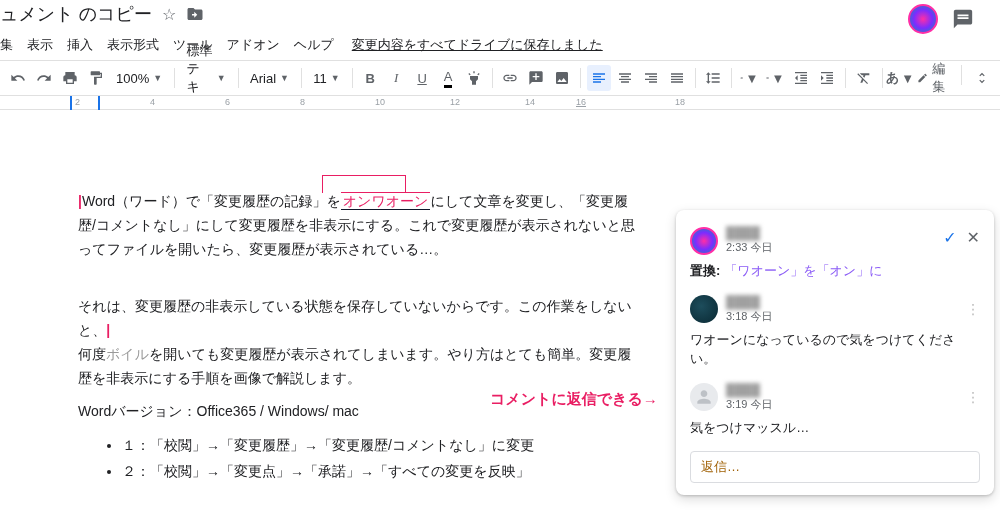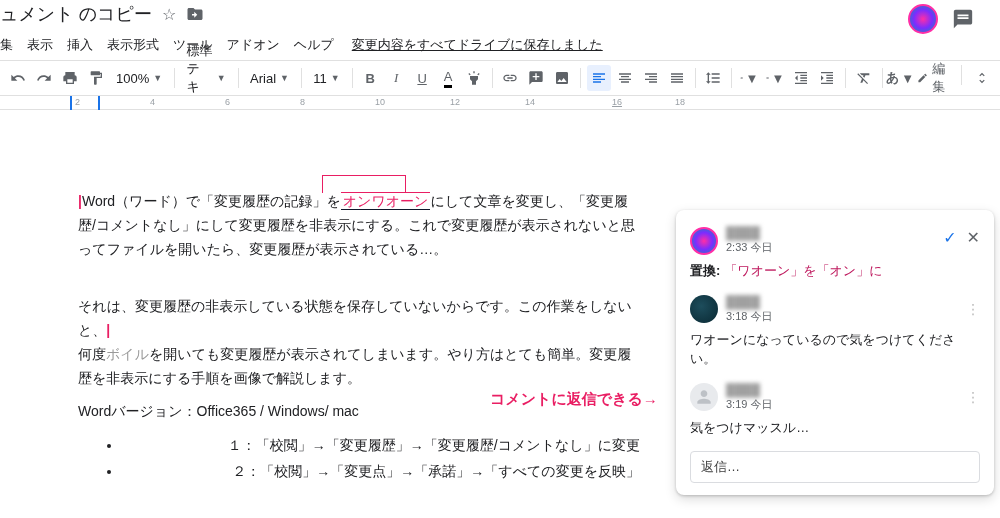--- a/index.html
+++ b/index.html
@@ -25,37 +25,37 @@
 .ruler { height: 14px; background: #fff; border-bottom: 1px solid #e0e0e0; position: relative; font-size: 9px; color: #9aa0a6; }
 .ruler-mark { position: absolute; top: 1px; }
 .ruler-active { position: absolute; left: 70px; width: 30px; top: 0; height: 14px; border-left: 2px solid #1a73e8; border-right: 2px solid #1a73e8; }
 .page-area { position: relative; height: calc(518px - 112px); overflow: hidden; }
 .page { position: absolute; left: 0; top: 0; width: 770px; background: #fff; padding: 80px 130px 20px 78px; font-size: 14px; line-height: 1.7; }
 .page p { margin-bottom: 10px; }
 .pink-caret { color: #e91e63; font-weight: bold; }
 .tracked { color: #e91e63; border-top: 1px solid #e91e63; border-bottom: 1px solid #0f172a; padding: 0 2px; }
 .tracked-bracket { position: absolute; border: 1px solid #e91e63; border-bottom: none; height: 18px; }
 .faded { color: #999; }
-.bullets { list-style: disc; padding-left: 44px; text-align: right; }
+.bullets { list-style: disc; padding-left: 44px; }
 .bullets li { margin-bottom: 2px; }
 .annotation { position: absolute; left: 490px; top: 280px; color: #e91e63; font-weight: bold; font-size: 15px; }
 .comments-panel { position: absolute; right: 6px; top: 100px; width: 318px; background: #fff; border-radius: 8px; box-shadow: 0 1px 3px rgba(0,0,0,0.2), 0 4px 12px rgba(0,0,0,0.15); padding: 10px 0 12px 0; }
 .comment { padding: 6px 14px 8px 14px; }
 .c-head { display: flex; align-items: center; gap: 8px; position: relative; }
 .c-name { font-size: 12px; color: #a0a0a0; filter: blur(2px); }
 .c-time { font-size: 11px; color: #5f6368; }
 .c-meta { display: flex; flex-direction: column; gap: 0; }
 .c-actions { position: absolute; right: 0; top: 2px; display: flex; gap: 10px; }
 .c-check { color: #1a73e8; cursor: pointer; font-size: 16px; }
 .c-close { color: #5f6368; cursor: pointer; font-size: 16px; }
 .c-menu { position: absolute; right: 0; top: 6px; color: #bbb; cursor: pointer; font-size: 14px; }
 .c-body { font-size: 13px; color: #202124; margin-top: 6px; line-height: 1.5; }
 .c-body .label { font-weight: bold; margin-right: 4px; }
-.c-body .dim { color: #be185d; }
-.reply-box { margin: 6px 14px 0 14px; border: 1px solid #dadce0; border-radius: 4px; padding: 6px 10px; font-size: 13px; color: #404040; cursor: text; }
+.c-body .dim { color: #8b5cf6; }
+.reply-box { margin: 6px 14px 0 14px; border: 1px solid #dadce0; border-radius: 4px; padding: 6px 10px; font-size: 13px; color: #a16207; cursor: text; }
 .av2 { width: 28px; height: 28px; border-radius: 50%; background: radial-gradient(circle at 40% 40%, #1d4d5c 0%, #0d2f3a 80%); }
 .av3 { width: 28px; height: 28px; border-radius: 50%; background: #e8eaed; display: flex; align-items: center; justify-content: center; }
 .av3 svg { fill: #bdc1c6; }
 svg { display: block; }
 </style>
 </head>
 <body>
 
 <div class="header">
   <div class="title-row">
@@ -236,21 +236,21 @@
 
 <div class="ruler">
   <div class="ruler-active"></div>
 <span class="ruler-mark" style="left: 75px;">2</span>
     <span class="ruler-mark" style="left: 150px;">4</span>
     <span class="ruler-mark" style="left: 225px;">6</span>
     <span class="ruler-mark" style="left: 300px;">8</span>
     <span class="ruler-mark" style="left: 375px;">10</span>
     <span class="ruler-mark" style="left: 450px;">12</span>
     <span class="ruler-mark" style="left: 525px;">14</span>
-    <span class="ruler-mark" style="left: 612px; text-decoration: underline;">16</span>
+    <span class="ruler-mark" style="left: 576px; text-decoration: underline;">16</span>
     <span class="ruler-mark" style="left: 675px;">18</span>
   </div>
 
 <div class="page-area">
   <div class="page">
     <div class="tracked-bracket" style="left:322px; top:65px; width:84px;"></div>
     <p>
       <span class="pink-caret">|</span><span>Word（ワード）で「変更履歴の記録」を</span><span class="tracked">オンワオーン</span><span>にして文章を変更し、「変更履歴/コメントなし」にして変更履歴を非表示にする。これで変更履歴が表示されないと思ってファイルを開いたら、変更履歴が表示されている…。</span>
     </p>
     <br>

